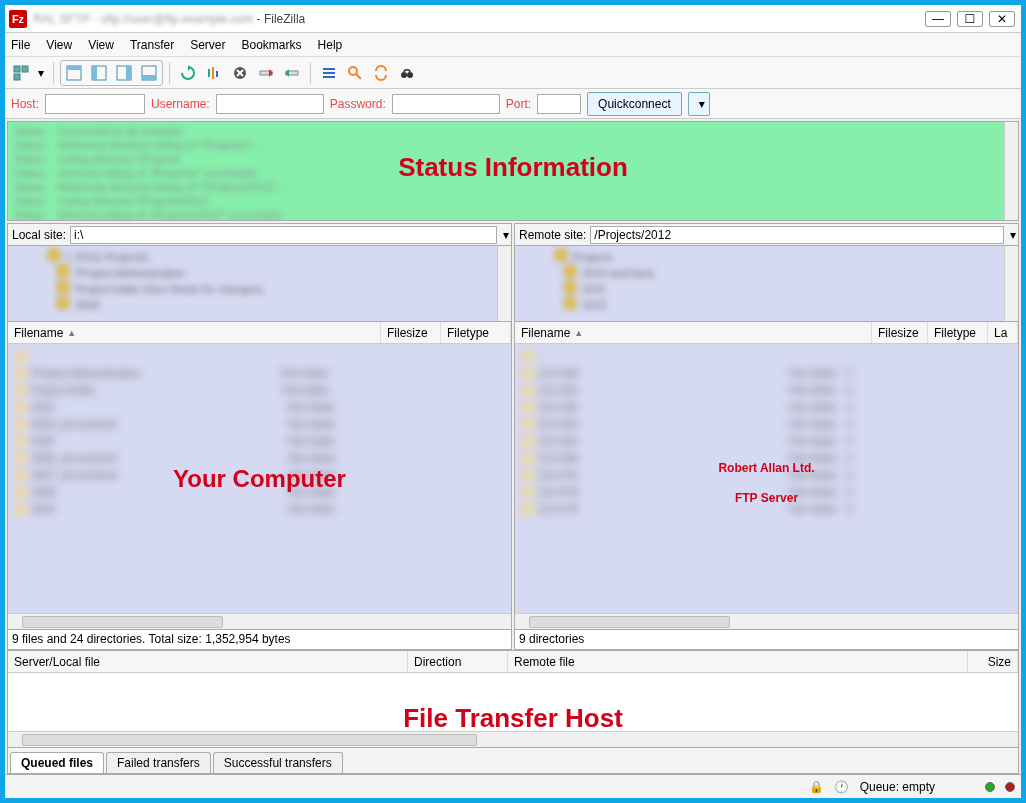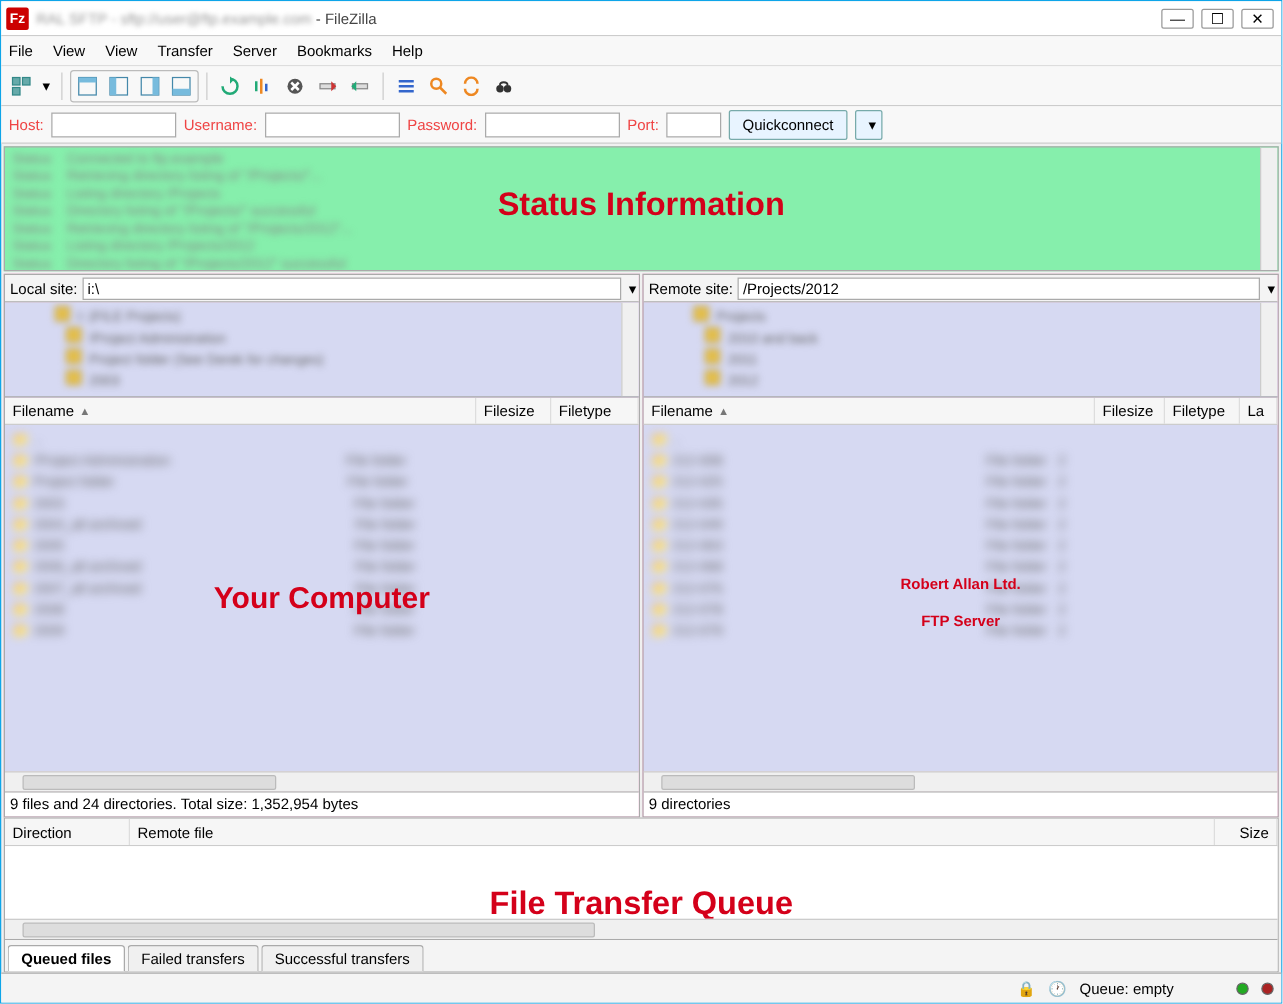--- a/index.html
+++ b/index.html
@@ -1,17 +1,17 @@
 <!DOCTYPE html>
 <html><head>
 <meta charset="utf-8">
 <style>
   * { box-sizing: border-box; margin: 0; padding: 0; font-family: "Segoe UI", Tahoma, sans-serif; font-size: 12px; }
   body { background: #fff; }
-  .window { width: 1026px; height: 803px; border: 1px solid #0ea5e9; background: #f0f0f0; position: relative; display: flex; flex-direction: column; }
+  .window { width: 1026px; height: 803px; border: 5px solid #0ea5e9; background: #f0f0f0; position: relative; display: flex; flex-direction: column; }
   
   .titlebar { height: 28px; display: flex; align-items: center; padding: 0 4px; background: #fff; border-bottom: 1px solid #ccc; }
   .titlebar .logo { width: 18px; height: 18px; background: #c00; color: #fff; font-weight: bold; font-size: 11px; display: flex; align-items: center; justify-content: center; margin-right: 6px; border-radius: 2px; }
   .titlebar .title-text { flex: 1; color: #444; }
   .titlebar .title-blur { filter: blur(2px); color: #999; }
   .winbtns { display: flex; gap: 6px; margin-right: 2px;}
   .winbtn { width: 26px; height: 16px; border: 1px solid #999; background: #fff; display: flex; align-items: center; justify-content: center; font-size: 11px; border-radius: 2px; cursor: pointer;}
   
   .menubar { height: 24px; display: flex; align-items: center; padding: 0 6px; gap: 16px; background: #f8f8f8; border-bottom: 1px solid #ddd;}
   .menubar span { color: #000000; cursor: pointer; }
@@ -26,21 +26,21 @@
   .qcbar input { border: 1px solid #aaa; height: 20px; padding: 0 3px; background: #fff;}
   .qcbtn { height: 24px; padding: 0 10px; border: 1px solid #7aa; background: #e8f4ff; cursor: pointer; border-radius: 2px;}
   .qcdropbtn { width: 18px; }
   
   .statuslog { height: 100px; background: #86efac; border: 1px solid #aaa; margin: 2px; position: relative; overflow:hidden;}
   .statuslog .blurtext { filter: blur(3px); color: #888; font-size: 11px; line-height: 14px; padding: 2px 6px; }
   .anno { position: absolute; color: #d4001a; font-weight: 700; font-family: Arial, sans-serif; pointer-events:none; }
   .statuslog .anno { top: 30px; left: 0; right: 0; text-align: center; font-size: 26px; }
   
   .split { flex: 1; display: flex; gap: 2px; padding: 0 2px;}
-  .pane { flex: 1; display: flex; flex-direction: column; border: 1px solid #aaa; background: #f9a8d4; min-width: 0;}
+  .pane { flex: 1; display: flex; flex-direction: column; border: 1px solid #aaa; background: #ec4899; min-width: 0;}
   .pathrow { height: 22px; display: flex; align-items: center; border-bottom: 1px solid #aaa; background:#f4f4f4;}
   .pathrow label { padding: 0 4px;}
   .pathrow input { flex:1; height: 18px; border:1px solid #aaa; margin-right: 14px; padding: 0 3px; background:#fff;}
   .treearea { height: 76px; background: #d6d9f2; border-bottom: 1px solid #aaa; position:relative; overflow:hidden;}
   .treearea .blurtext { filter: blur(3px); color:#666; font-size:11px; line-height:15px; padding:3px 40px;}
   .treearea .folder-icon { width:12px;height:12px; background:#e6c14b; border:1px solid #b8922a; display:inline-block; margin-right:3px;}
   .listhdr { height: 22px; display: flex; align-items: center; background: #f6f6f6; border-bottom: 1px solid #ccc;}
   .listhdr .col { padding: 0 6px; border-right: 1px solid #ddd; height:100%; display:flex; align-items:center;}
   .listarea { flex:1; background:#d6d9f2; position:relative; overflow:hidden;}
   .listarea .blurtext { filter: blur(4px); color:#666; padding:4px 6px; font-size:11px; line-height:17px;}
@@ -309,26 +309,27 @@
       </div>
       <div class="hscroll">
           <div class="thumb"></div>
         </div>
       <div class="summary">9 directories</div>
     </div>
   </div>
 
   <div class="queue">
     <div class="listhdr">
+      <div class="col" style="width:400px">Server/Local file</div>
       <div class="col" style="width:100px">Direction</div>
       <div class="col fill">Remote file</div>
       <div class="col" style="width:50px;justify-content:flex-end">Size</div>
     </div>
     <div class="queuebody">
-      <div class="anno">File Transfer Queue</div>
+      <div class="anno">File Transfer Host</div>
     </div>
     <div class="hscroll">
         <div class="thumb"></div>
       </div>
     <div class="qtabs">
       <div class="qtab active">Queued files</div>
       <div class="qtab">Failed transfers</div>
       <div class="qtab">Successful transfers</div>
     </div>
   </div>

